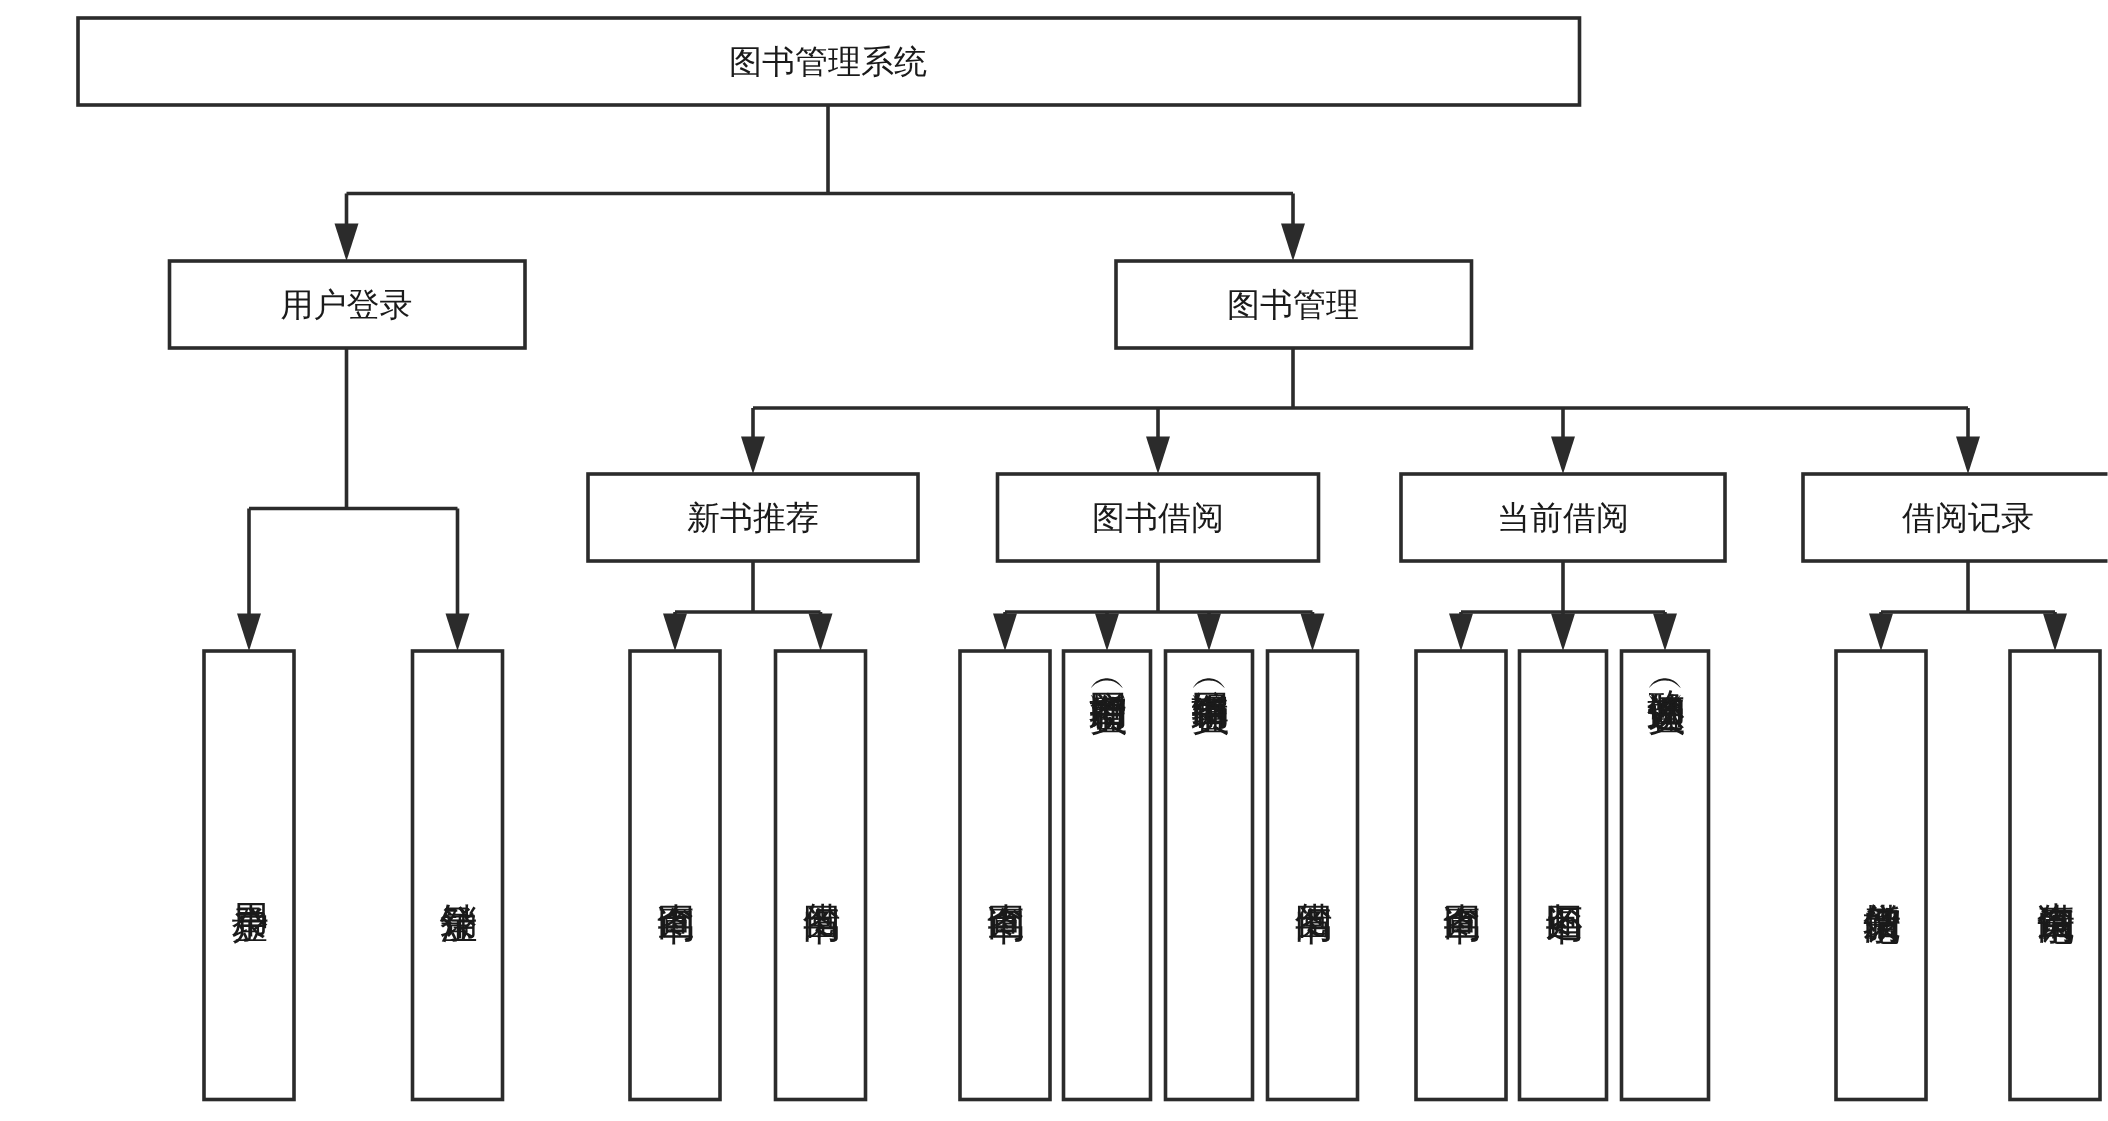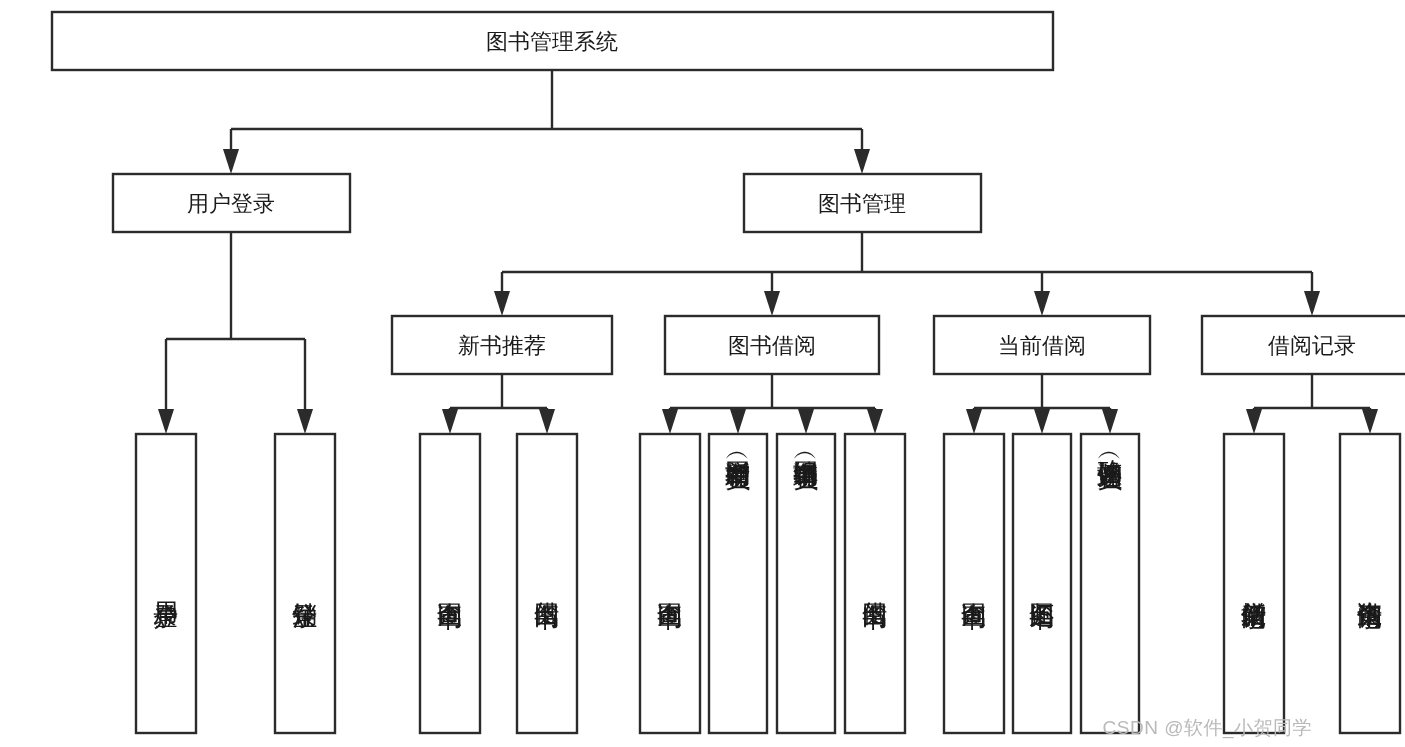--- a/index.html
+++ b/index.html
@@ -294,14 +294,13 @@
       <rect class="node-box" x="1308" y="434" width="60" height="299"></rect>
       <foreignObject x="1310" y="436" width="56" height="295">
         <div xmlns="http://www.w3.org/1999/xhtml" class="leaf-fo-inner">
           <div class="leaf-label">查询借阅记录</div>
         </div>
       </foreignObject>
     </g>
 
   </svg>
 
-  <div class="watermark">CSDN @软件_小贺同学</div>
 </div>
 
 </body></html>

